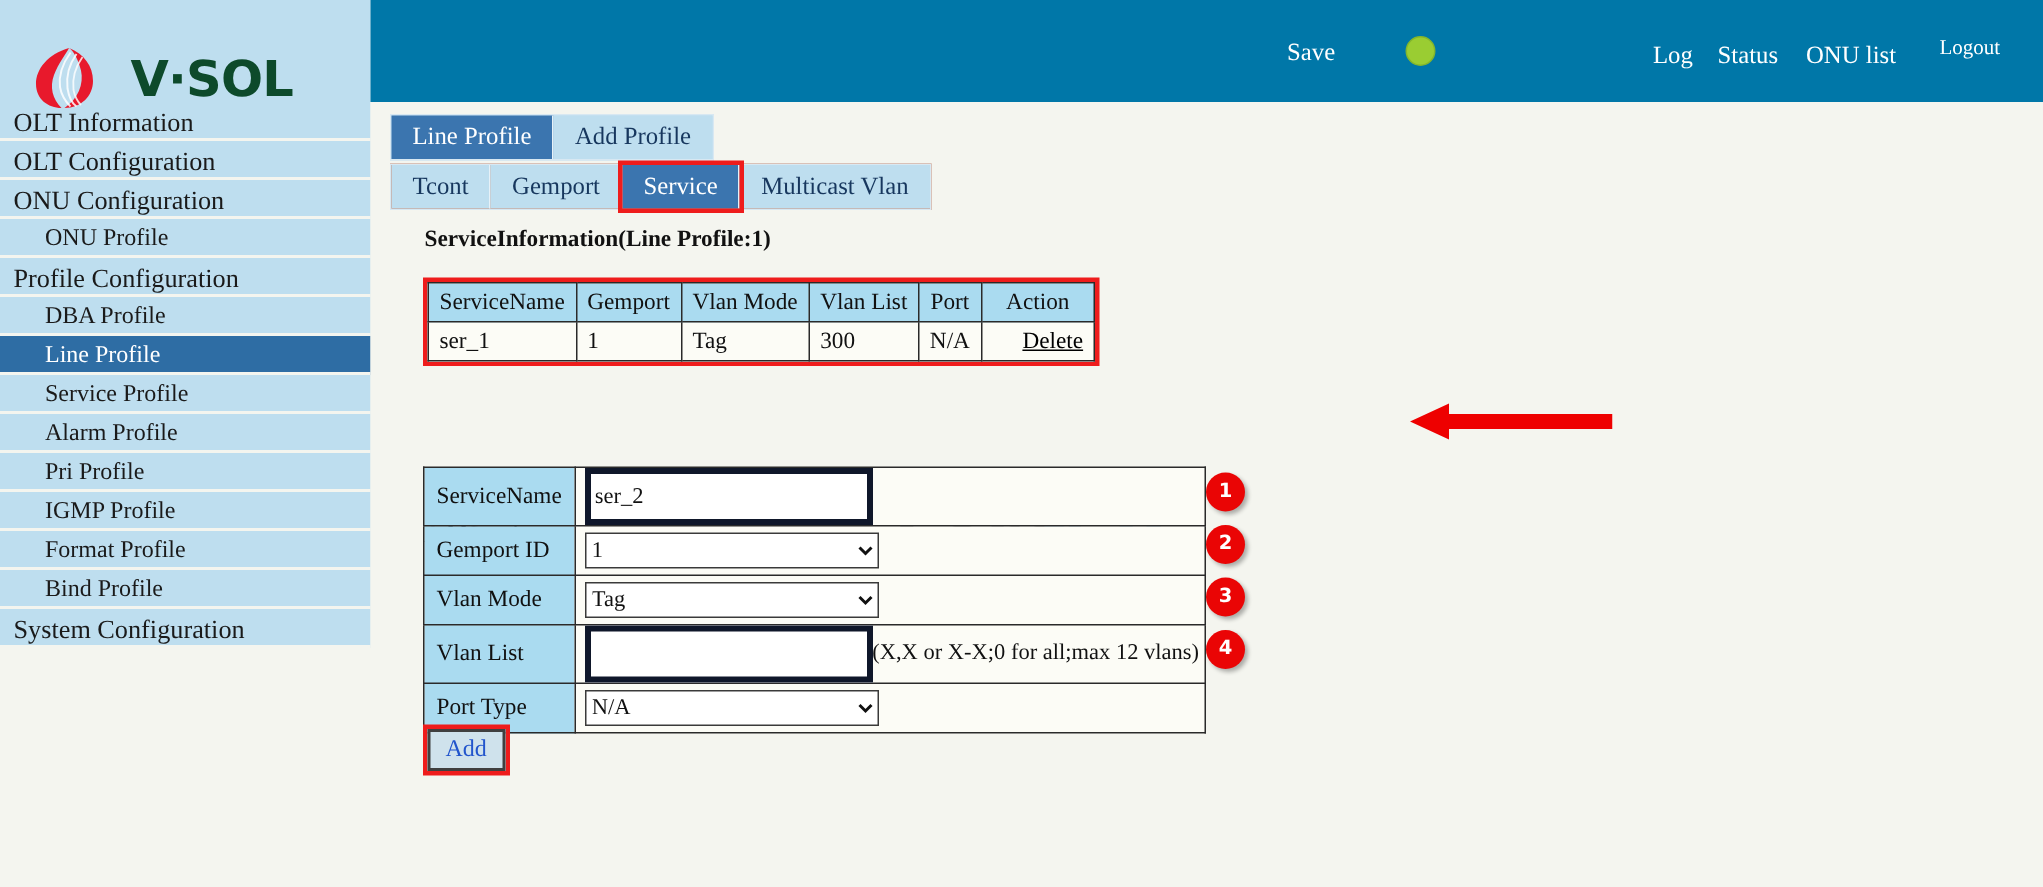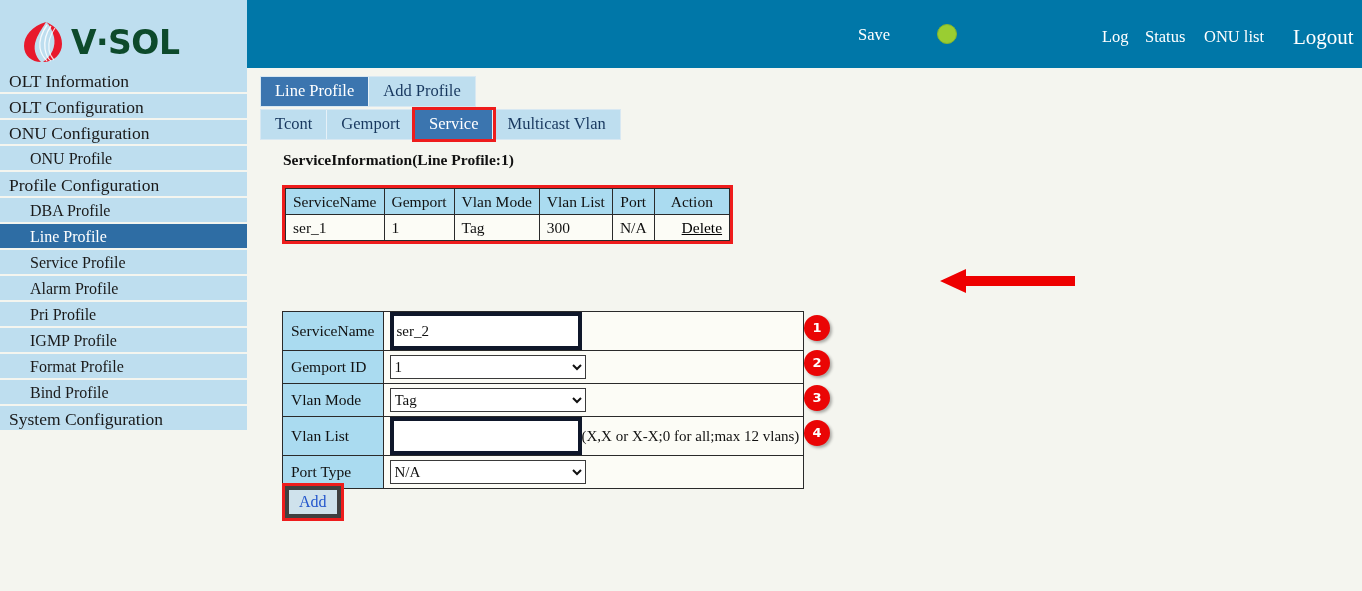--- a/index.html
+++ b/index.html
@@ -27,24 +27,24 @@
     background: #f4f5ef;
   }
   #logo-area {
     width: 247px;
     height: 68px;
     background: #bedeef;
     position: relative;
   }
   #logo-wrap {
     position: absolute;
-    left: 22px; top: 20px;
+    left: 22px; top: 30px;
     display: flex;
     align-items: center;
-    gap: 7px;
+    gap: 23px;
   }
   #logo-mark { width: 42px; height: 44px; display:block; }
   #logo-text {
     font-family: "DejaVu Sans", sans-serif;
     font-weight: bold;
     font-size: 33px;
     letter-spacing: -0.5px;
     color: #0d4a2b;
     line-height: 1;
   }
@@ -81,21 +81,21 @@
     cursor: pointer;
     white-space: nowrap;
   }
   #hdr-save   { left: 611px; top: 25px; }
   #hdr-led    { position:absolute; left: 690px; top: 24px;
                 width: 20px; height: 20px; border-radius: 50%;
                 background: #9acd32; border: 1px solid #84b62b; }
   #hdr-log    { left: 855px; top: 27px; }
   #hdr-status { left: 898px; top: 27px; }
   #hdr-onulist{ left: 957px; top: 27px; }
-  #hdr-logout { left: 1046px; top: 25px; font-size: 21px; }
+  #hdr-logout { left: 1046px; top: 25px; font-size: 14px; }
 
   
   #main {
     position: absolute;
     left: 247px; top: 68px;
     width: 1115px;
     height: 523px;
     background: #f4f5ef;
   }
 
@@ -283,21 +283,21 @@
     left: 35px; top: 415px;
     border: 3px solid #ee1c1c;
     padding: 0;
     line-height: 0;
   }
   #add-btn {
     font-family: "Liberation Serif", serif;
     font-size: 16px;
     color: #2255cc;
     background: #cfe2ec;
-    border: 4px solid #404040;
+    border: 2px solid #404040;
     padding: 2px 10px 3px 10px;
     cursor: pointer;
     line-height: 1.2;
   }
 </style>
 </head>
 <body>
 
 <div id="app">
 

